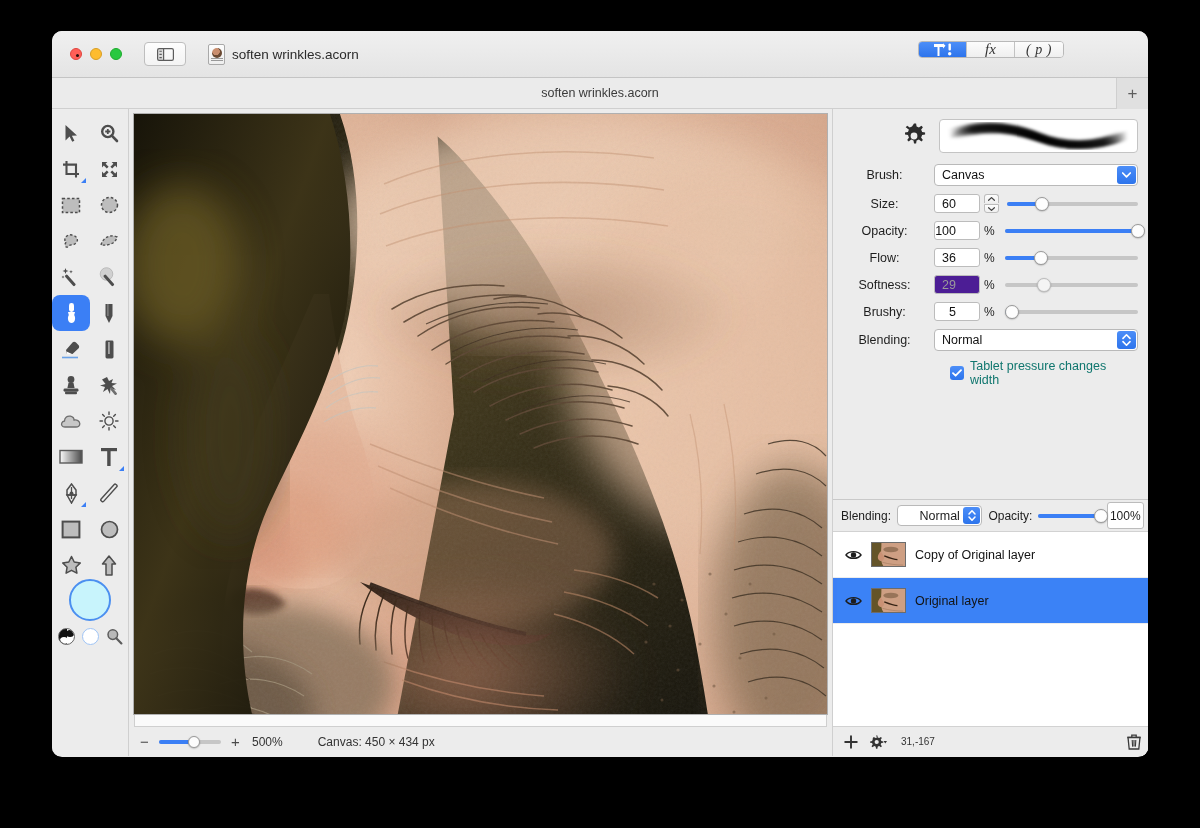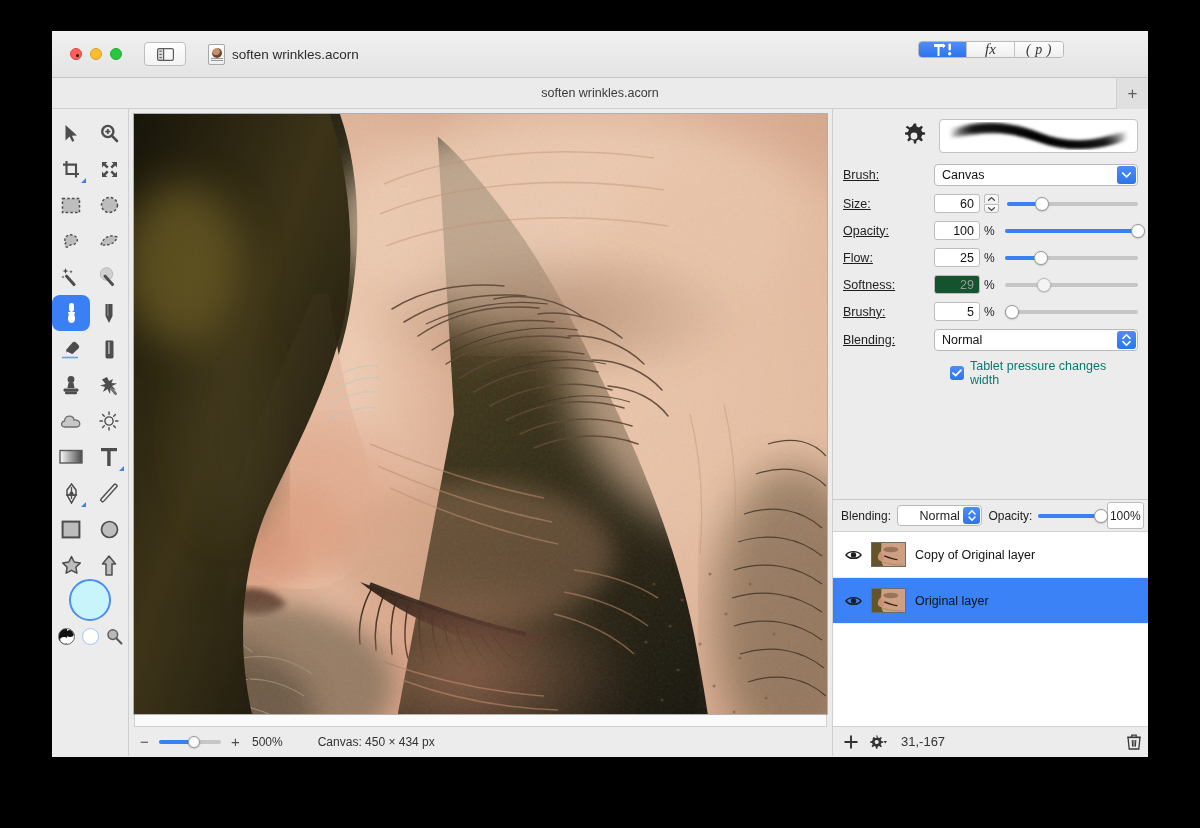--- a/index.html
+++ b/index.html
@@ -8,21 +8,21 @@
     background: #000;
     font-family: "Liberation Sans", sans-serif;
     overflow: hidden;
   }
 
   #window {
     position: absolute;
     left: 52px; top: 31px;
     width: 1096px; height: 726px;
     background: #ececec;
-    border-radius: 0;
+    border-radius: 10px;
     overflow: hidden;
     box-shadow: 0 6px 30px rgba(0,0,0,.55);
   }
 
   
   #titlebar {
     height: 47px;
     background: linear-gradient(#f0f0f0, #e4e4e4);
     border-bottom: 1px solid #c4c4c4;
     display: flex; align-items: center;
@@ -238,29 +238,29 @@
     border: 1px solid #c4c4c4;
     border-radius: 4px;
     position: relative; overflow: hidden;
   }
 
   .row {
     display: flex; align-items: center;
     margin-bottom: 8px;
     font-size: 12.5px; color: #1d1d1d;
   }
-  .row .lbl { width: 91px; text-align: left; padding-right: 8px; text-decoration: underline; }
+  .row .lbl { width: 91px; text-align: center; padding-right: 8px; }
   .field {
     background: #fff; border: 1px solid #bcbcbc; border-radius: 3px;
     height: 19px; font-size: 12.5px; color: #111;
     display: flex; align-items: center; justify-content: flex-end;
-    padding-right: 5px;
+    padding-right: 23px;
   }
   .field.num { width: 46px; }
-  .field.dis { color: #9a9a9a; background: #14532d; }
+  .field.dis { color: #9a9a9a; background: #4c1d95; }
   .pct { width: 17px; text-align: left; padding-left: 4px; font-size: 12px; color: #1d1d1d; }
 
   .popup {
     background: #fff; border: 1px solid #b9b9b9; border-radius: 4px;
     height: 22px; display: flex; align-items: center;
     padding-left: 7px; font-size: 12.5px; color: #111;
     position: relative;
   }
   .popup .arrowbox {
     position: absolute; right: 1px; top: 1px; bottom: 1px; width: 19px;
@@ -360,21 +360,21 @@
   }
   .layer-name { font-size: 12.5px; color: #131313; }
 
   #layers-bottom {
     height: 30px;
     background: #ececec;
     border-top: 1px solid #d2d2d2;
     display: flex; align-items: center;
     padding: 0 11px;
     gap: 11px;
-    font-size: 13px; color: #333;
+    font-size: 10px; color: #333;
   }
   #lb-coords { margin-left: 2px; }
   #trash { margin-left: auto; }
 </style>
 </head>
 <body>
 
 <div id="window">
 
   <div id="titlebar">
@@ -949,21 +949,21 @@
           <div class="pct">%</div>
           <div class="slider">
             <div class="strack"></div>
             <div class="sfill" style="width:100%"></div>
             <div class="sknob" style="left:100%"></div>
           </div>
         </div>
 
         <div class="row">
           <div class="lbl">Flow:</div>
-          <div class="field num">25</div>
+          <div class="field num">36</div>
           <div class="pct">%</div>
           <div class="slider">
             <div class="strack"></div>
             <div class="sfill" style="width:27%"></div>
             <div class="sknob" style="left:27%"></div>
           </div>
         </div>
 
         <div class="row">
           <div class="lbl">Softness:</div>

